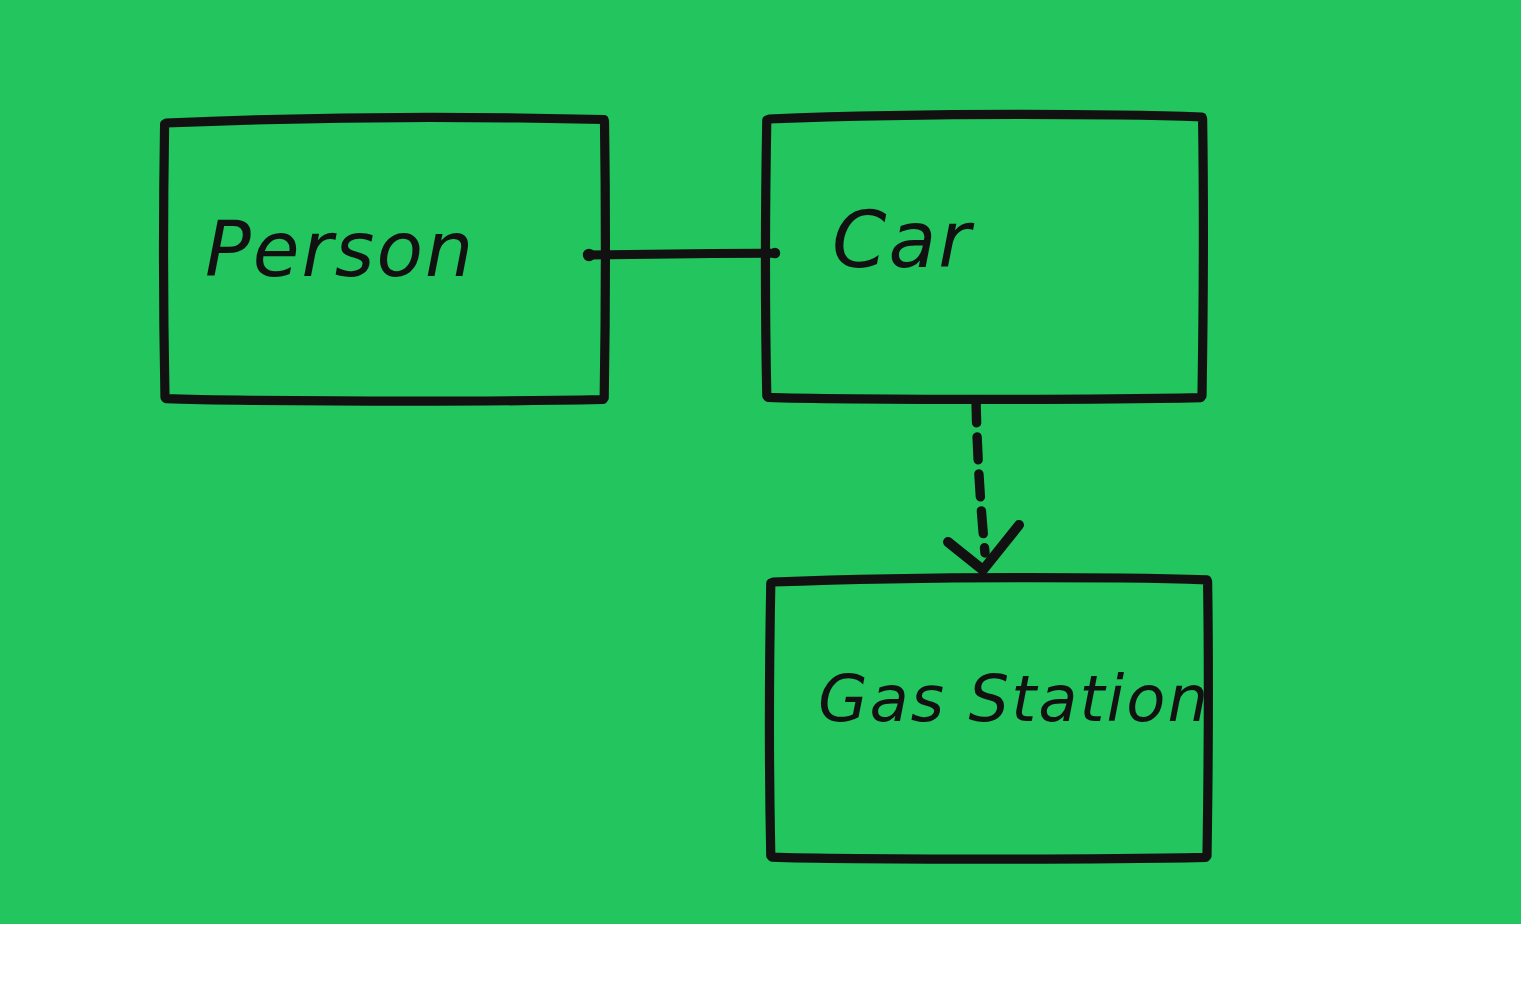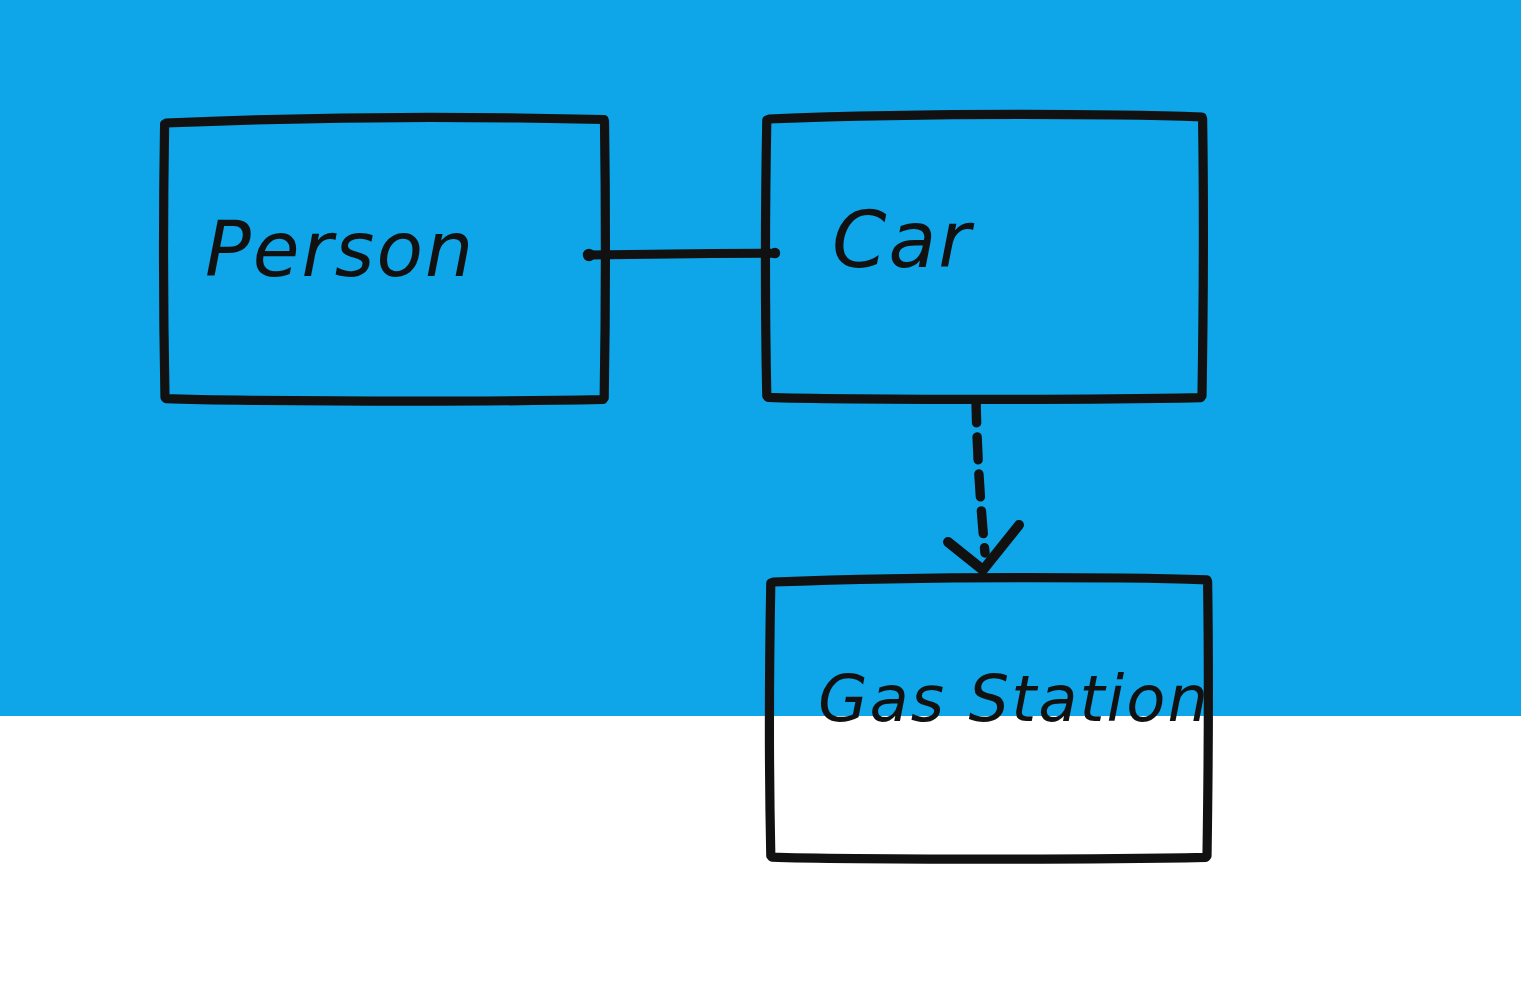--- a/index.html
+++ b/index.html
@@ -10,22 +10,22 @@
   }
   body {
     width: 1521px;
     height: 1000px;
     overflow: hidden;
     font-family: "DejaVu Sans", sans-serif;
   }
   #canvas-root {
     position: relative;
     width: 1521px;
-    height: 716px;
-    background: #0ea5e9;
+    height: 924px;
+    background: #22c55e;
   }
   #sketch-svg {
     position: absolute;
     top: 0;
     left: 0;
     width: 1521px;
     height: 1000px;
     display: block;
   }
   .node-label {

